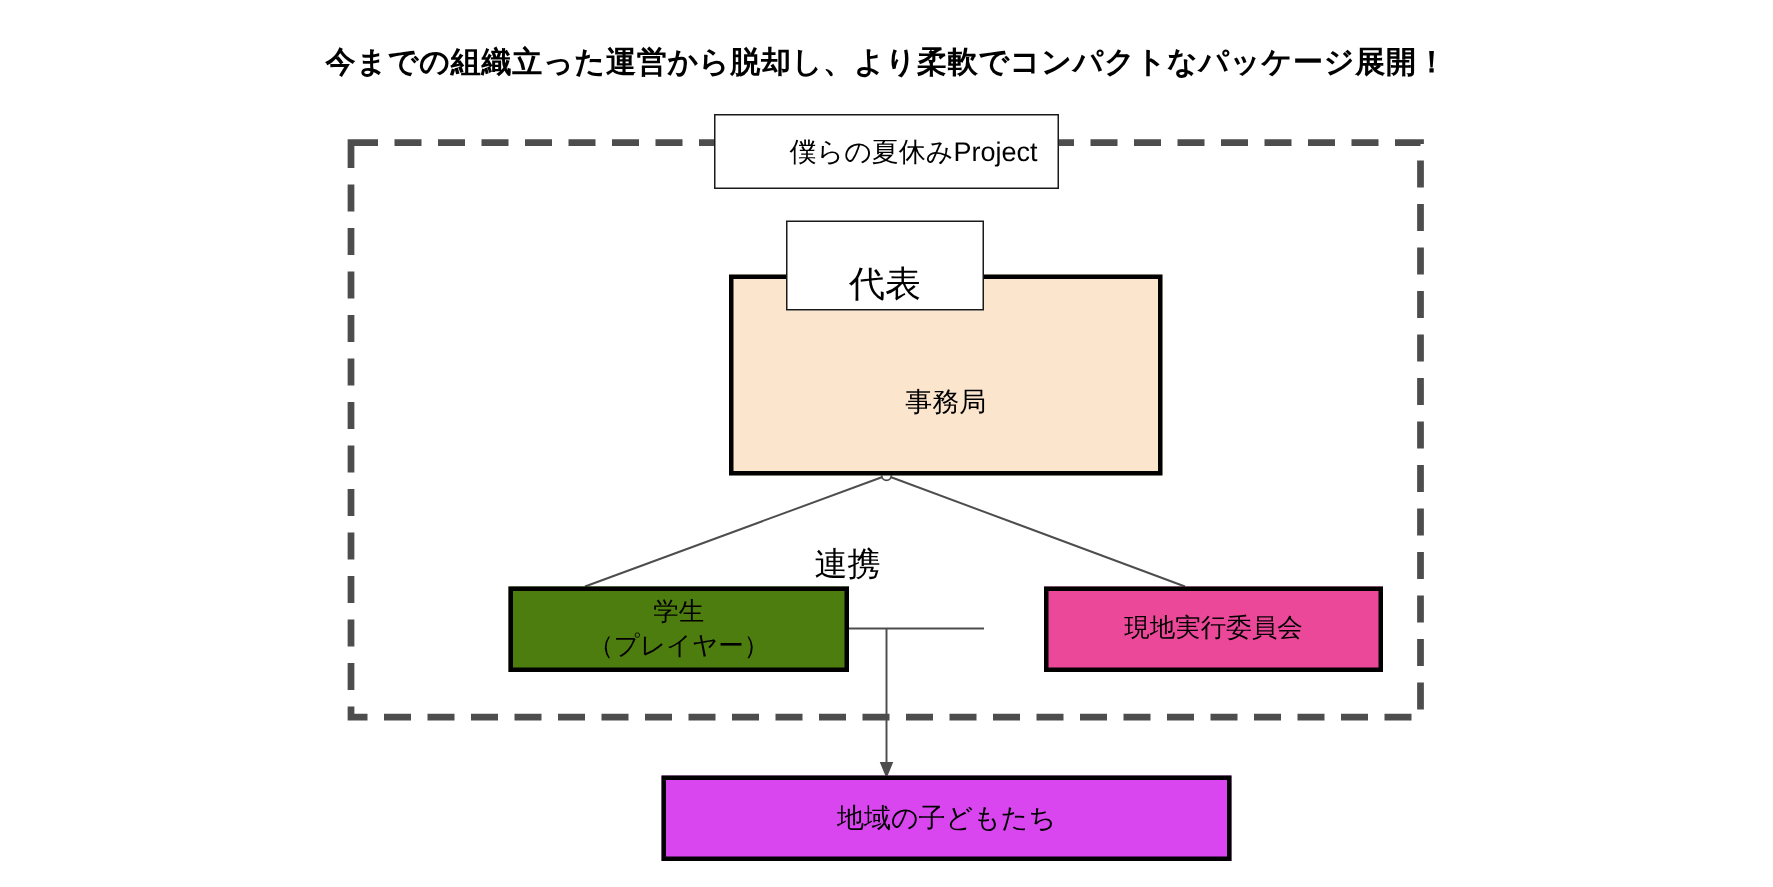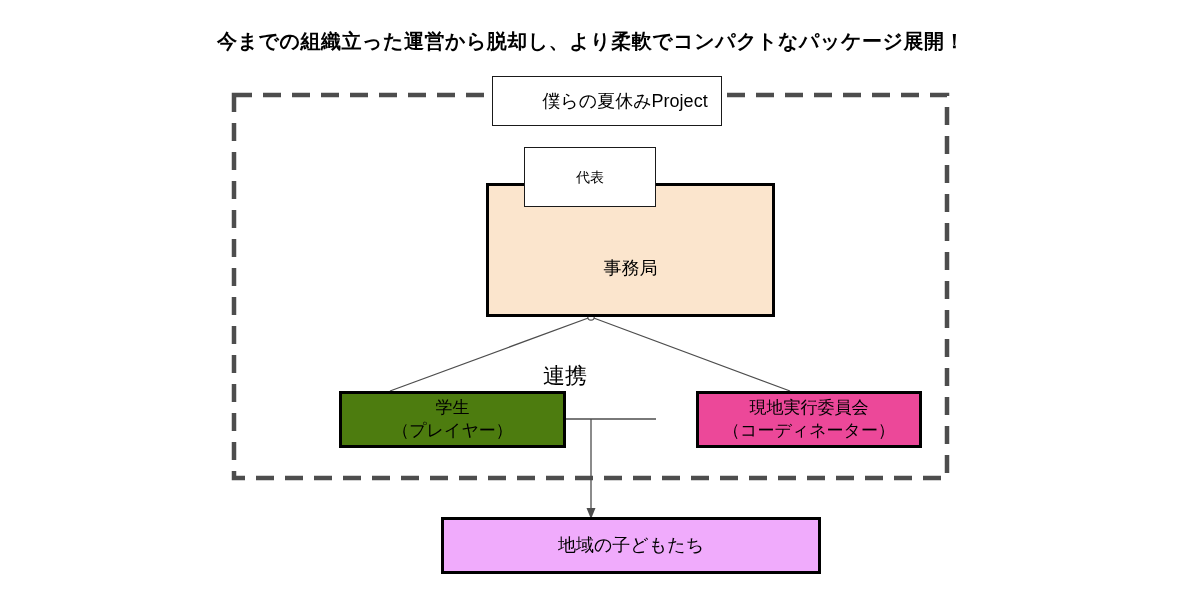--- a/index.html
+++ b/index.html
@@ -56,35 +56,36 @@
   .node-thin {
     border: 1.6px solid #1a1a1a;
     background: #ffffff;
   }
   .node-thick {
     border: 3.5px solid #000000;
     margin-left: 40px;
   }
   
   #node-project {
-    left: 492px;
+    left: 476px;
     top: 76px;
     width: 230px;
     height: 50px;
     font-size: 18px;
     z-index: 6;
     padding-left: 36px;
   }
   #node-representative {
     left: 524px;
     top: 147px;
     width: 132px;
     height: 60px;
-    font-size: 14px;
+    font-size: 24px;
     z-index: 6;
+    align-items: flex-end;
   }
   #node-office {
     left: 446px;
     top: 183px;
     width: 289px;
     height: 134px;
     background: #fbe5cd;
     font-size: 18px;
     z-index: 4;
   }
@@ -107,21 +108,21 @@
     height: 57px;
     background: #ec4899;
     font-size: 17px;
     z-index: 5;
   }
   #node-children {
     left: 401px;
     top: 517px;
     width: 380px;
     height: 57px;
-    background: #f0abfc;
+    background: #d946ef;
     font-size: 18px;
     z-index: 5;
   }
   .edge-label {
     position: absolute;
     left: 543px;
     top: 361px;
     width: 96px;
     text-align: left;
     font-size: 22px;
@@ -168,21 +169,20 @@
   <div class="node node-thick" id="node-student">
     <span class="label">
       <span>学生</span><br>
       <span>（プレイヤー）</span>
     </span>
   </div>
 
   <div class="node node-thick" id="node-committee">
     <span class="label">
       <span>現地実行委員会</span><br>
-      <span>（コーディネーター）</span>
     </span>
   </div>
 
   <div class="node node-thick" id="node-children">
     <span class="label">地域の子どもたち</span>
   </div>
 
 </div>
 
 </body></html>

